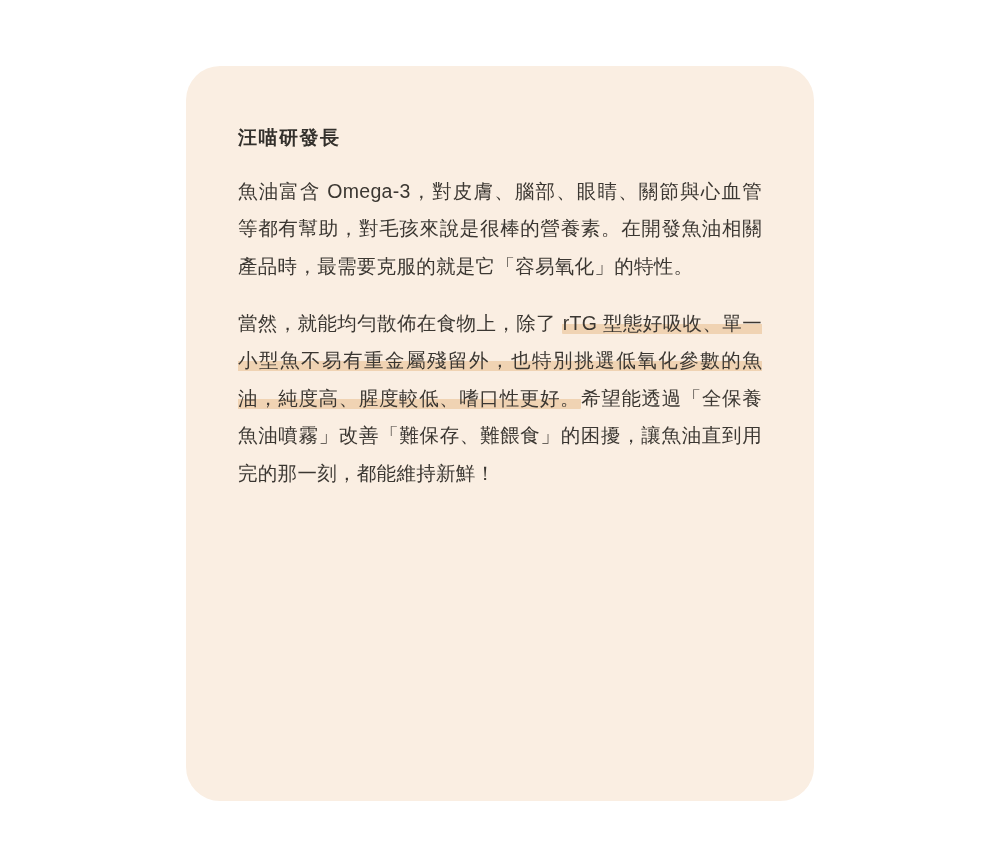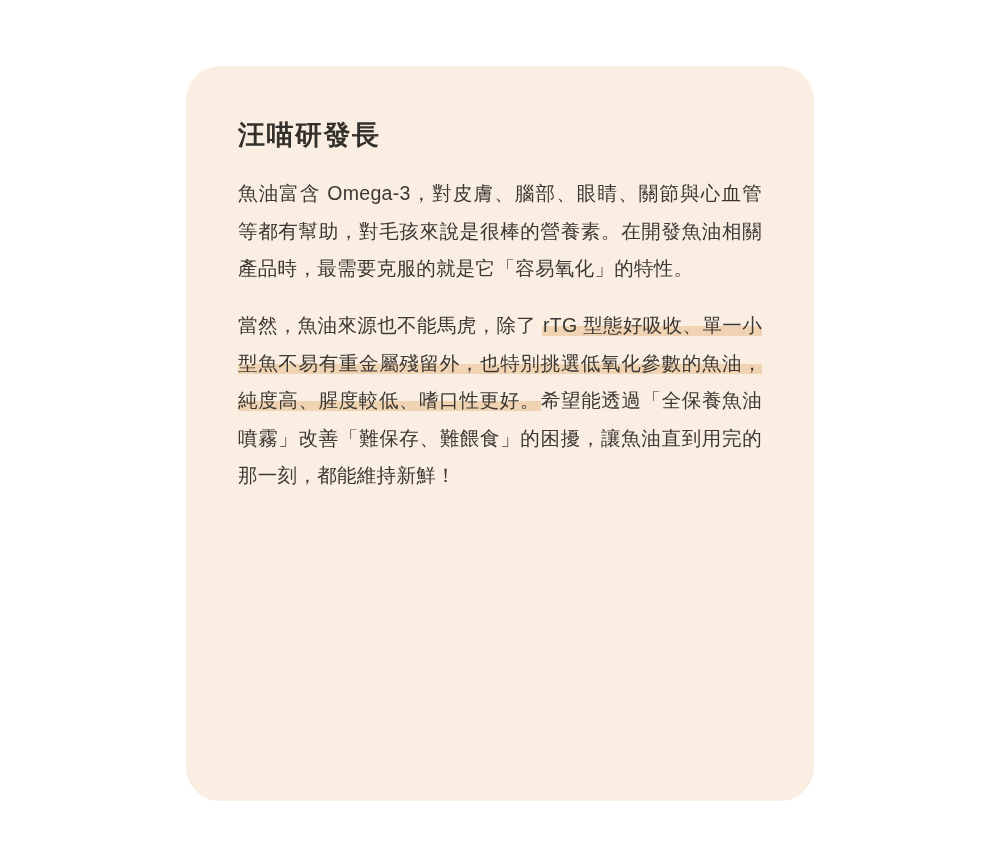--- a/index.html
+++ b/index.html
@@ -24,25 +24,25 @@
     left: 186px;
     top: 66px;
     width: 628px;
     height: 735px;
     background: #faeee2;
     border-radius: 34px;
     box-sizing: border-box;
     padding: 44px 52px 40px 52px;
   }
   .card-title {
-    font-size: 27px;
+    font-size: 19px;
     font-weight: bold;
     color: #33302c;
     letter-spacing: 1.5px;
-    margin: 8px 0 22px 0;
+    margin: 16px 0 22px 0;
     line-height: 1.3;
   }
   .para {
     font-size: 19.5px;
     line-height: 1.92;
     color: #3b3732;
     margin: 16px 0 20px 0;
     text-align: justify;
     letter-spacing: 0.3px;
   }
@@ -59,17 +59,17 @@
 <body>
 
 <div class="page">
   <div class="card">
     <div class="card-title">汪喵研發長</div>
     <div>
       <p class="para">
         <span>魚油富含 Omega-3，對皮膚、腦部、眼睛、關節與心血管等都有幫助，對毛孩來說是很棒的營養素。在開發魚油相關產品時，最需要克服的就是它「容易氧化」的特性。</span>
       </p>
       <p class="para">
-        <span>當然，魚油來源也不能馬虎，除了 </span><span class="hl">rTG 型態好吸收、單一小型魚不易有重金屬殘留外，也特別挑選低氧化參數的魚油，純度高、腥度較低、嗜口性更好。</span><span>希望能透過「全保養魚油噴霧」改善「難保存、難餵食」的困擾，讓魚油直到用完的那一刻，都能維持新鮮！</span>
+        <span>當然，就能均勻散佈在食物上，除了 </span><span class="hl">rTG 型態好吸收、單一小型魚不易有重金屬殘留外，也特別挑選低氧化參數的魚油，純度高、腥度較低、嗜口性更好。</span><span>希望能透過「全保養魚油噴霧」改善「難保存、難餵食」的困擾，讓魚油直到用完的那一刻，都能維持新鮮！</span>
       </p>
     </div>
   </div>
 </div>
 
 </body></html>

